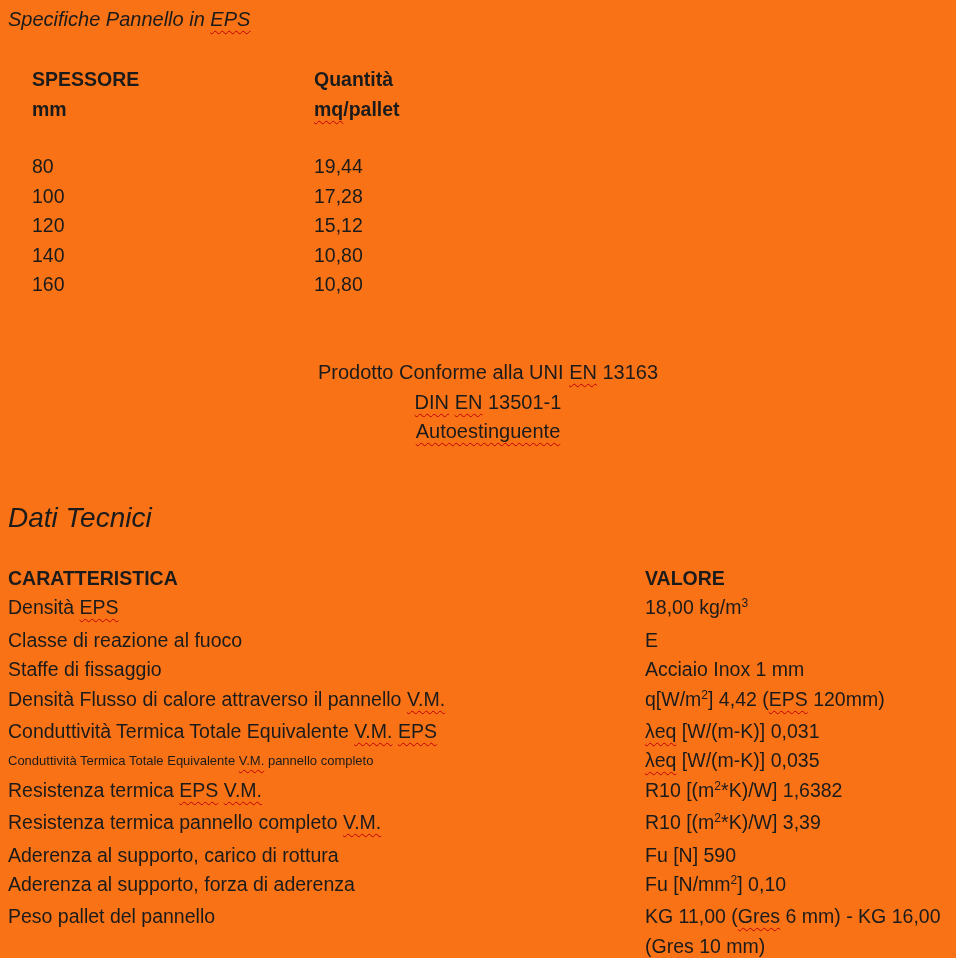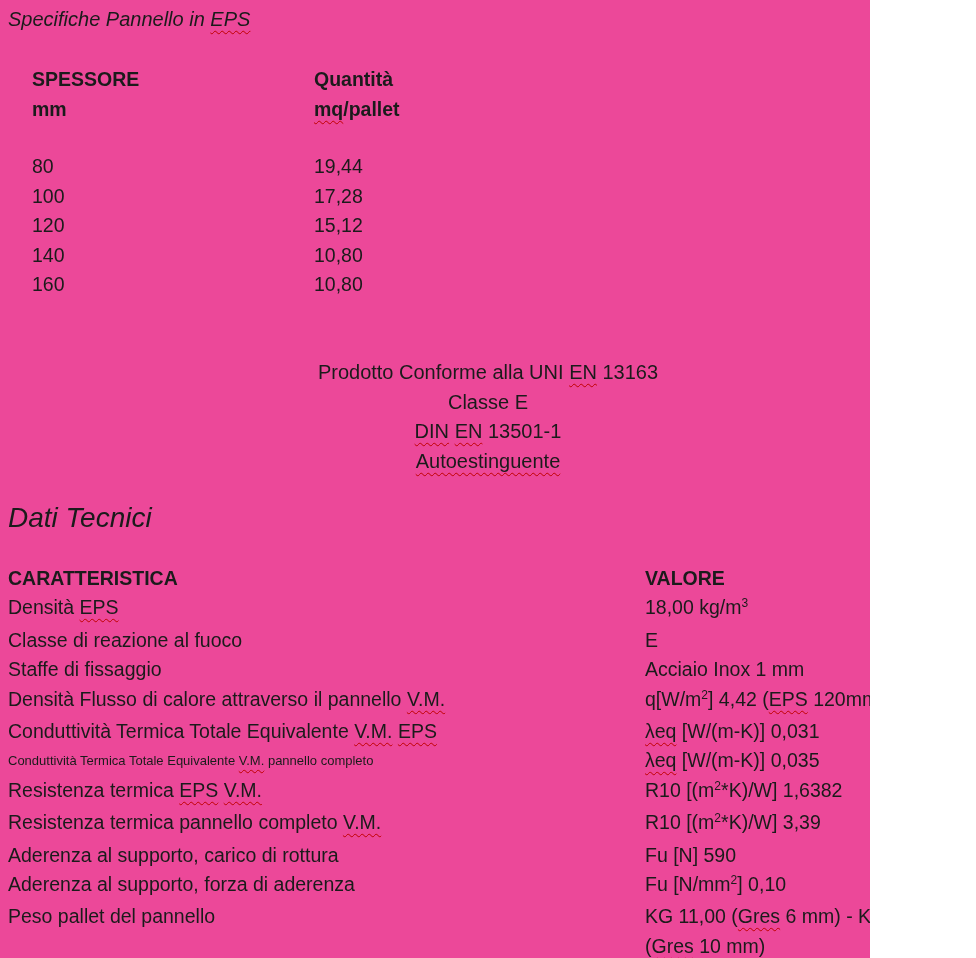--- a/index.html
+++ b/index.html
@@ -1,21 +1,21 @@
 <!DOCTYPE html>
 <html><head>
 <meta charset="utf-8">
 <style>
   html,body{margin:0;padding:0;background:#ffffff;}
   body{
     width:976px;height:958px;
     font-family:"Liberation Sans",sans-serif;
     color:#1b1b1b;
   }
-  .page{position:relative;width:870px;height:958px;background:#ec4899;overflow:hidden;}
+  .page{position:relative;width:956px;height:958px;background:#f97316;overflow:hidden;}
 
   
   .doc-title{position:absolute;left:8px;top:6px;font-style:italic;font-size:20px;line-height:26px;}
   .section-heading{position:absolute;left:8px;top:505px;font-style:italic;font-size:28px;line-height:26px;}
 
   
   .panel-table{position:absolute;left:8px;top:64px;font-size:19.5px;}
   .prow{display:flex;line-height:30px;}
   .pcol1{width:282px;margin-left:24px;}
   .pcol2{width:220px;}
@@ -88,21 +88,20 @@
   <div class="prow">
     <div class="pcol1">160</div>
     <div class="pcol2">10,80</div>
   </div>
 </div>
   </div>
 
   <div class="cert-block">
   <div class="cert-line"><span>Prodotto Conforme alla UNI </span><span class="sq">EN</span><span> 13163</span></div>
 
-  <div class="cert-line"><span>Classe E</span></div>
 
   <div class="cert-line"><span class="sq">DIN</span><span> </span><span class="sq">EN</span><span> 13501-1</span></div>
 
   <div class="cert-line"><span class="sq">Autoestinguente</span></div>
 </div>
 
   <div class="section-heading">Dati Tecnici</div>
 
   <div class="tech-table">
     <div class="trow thead">

